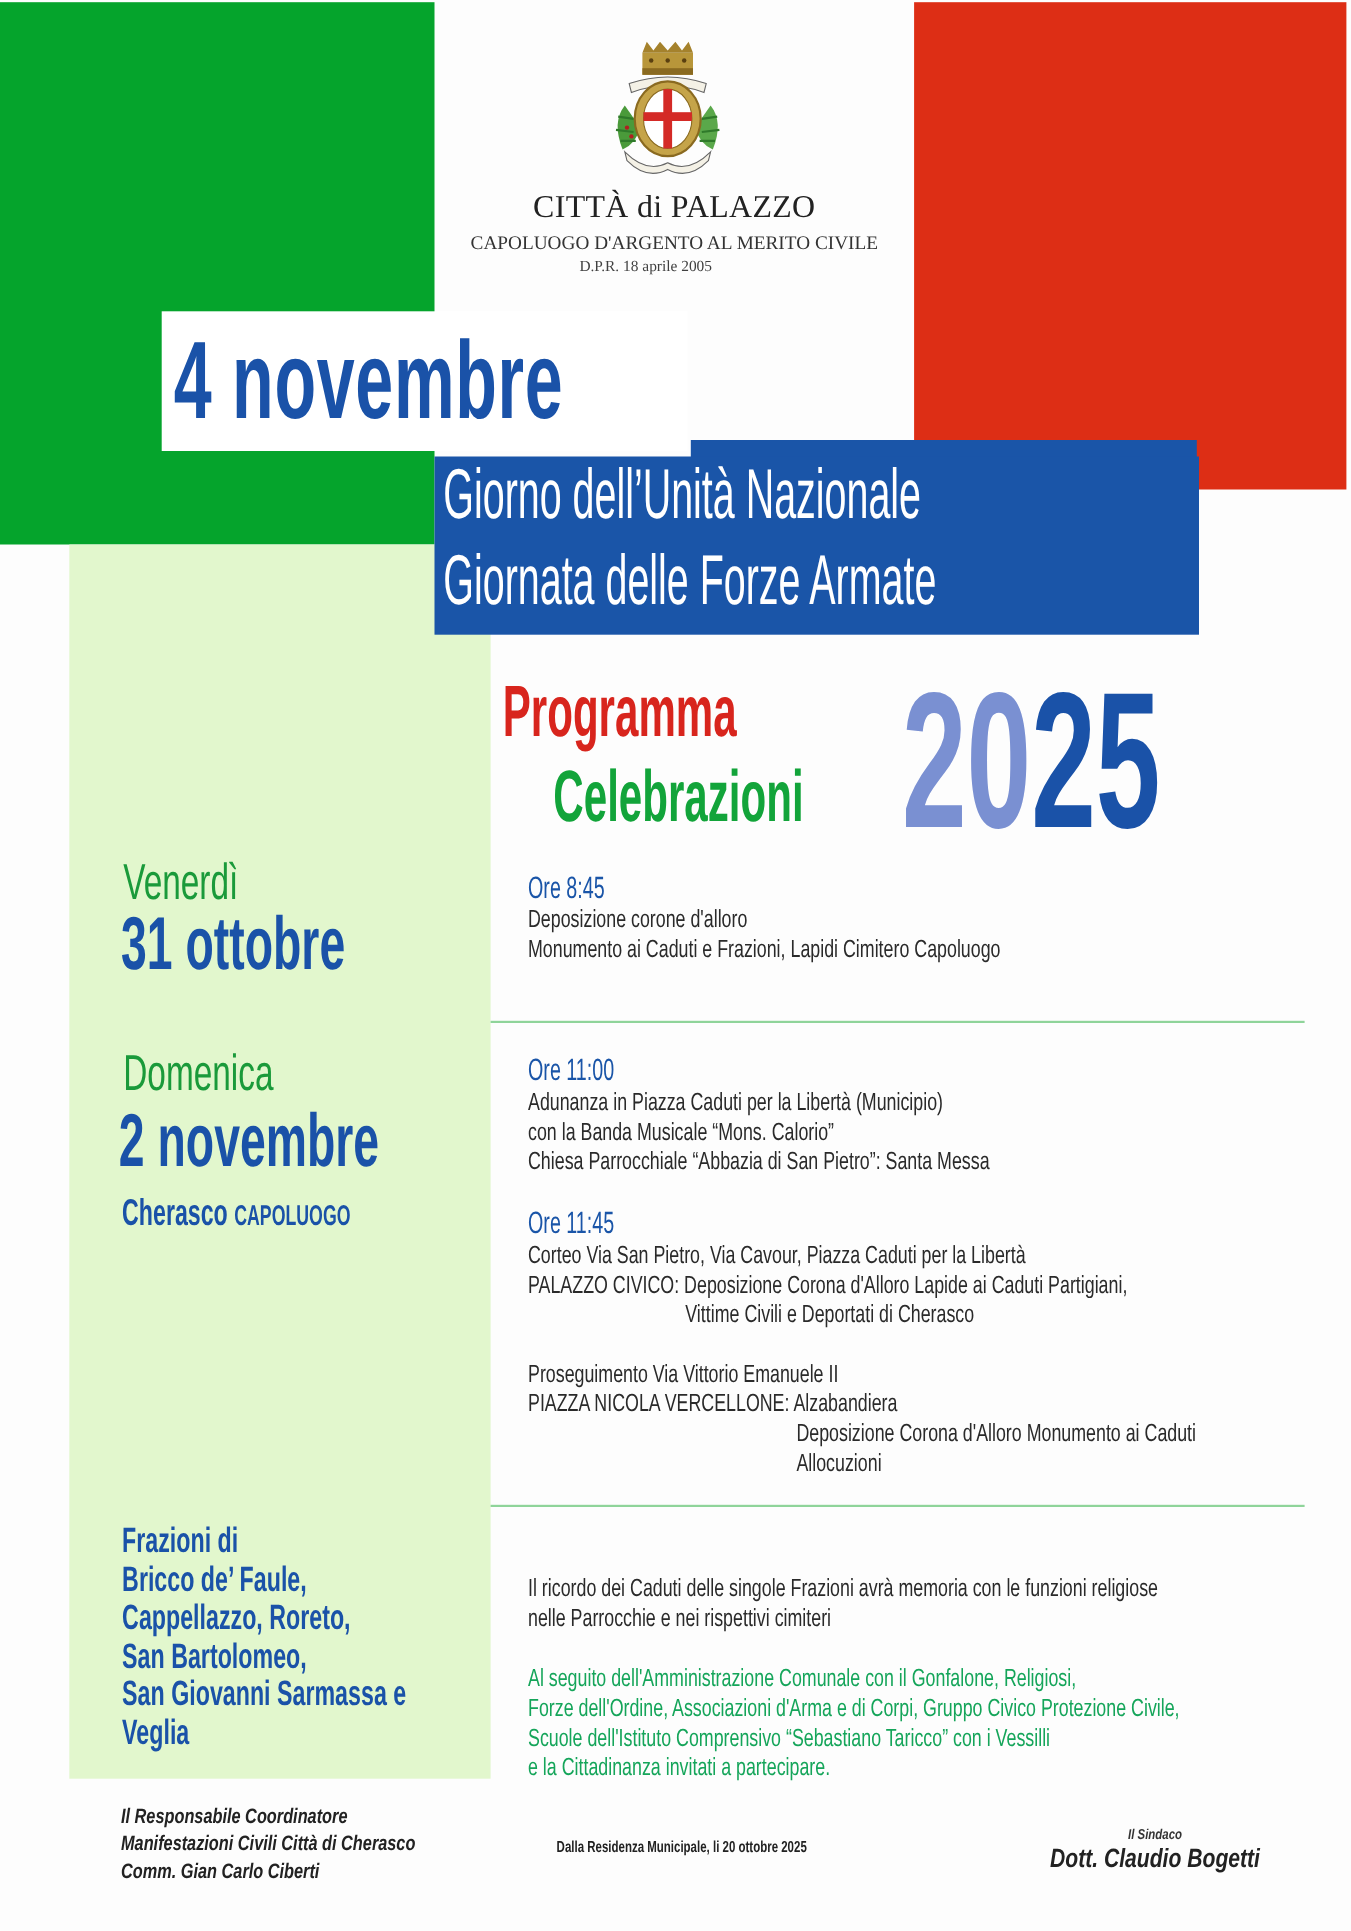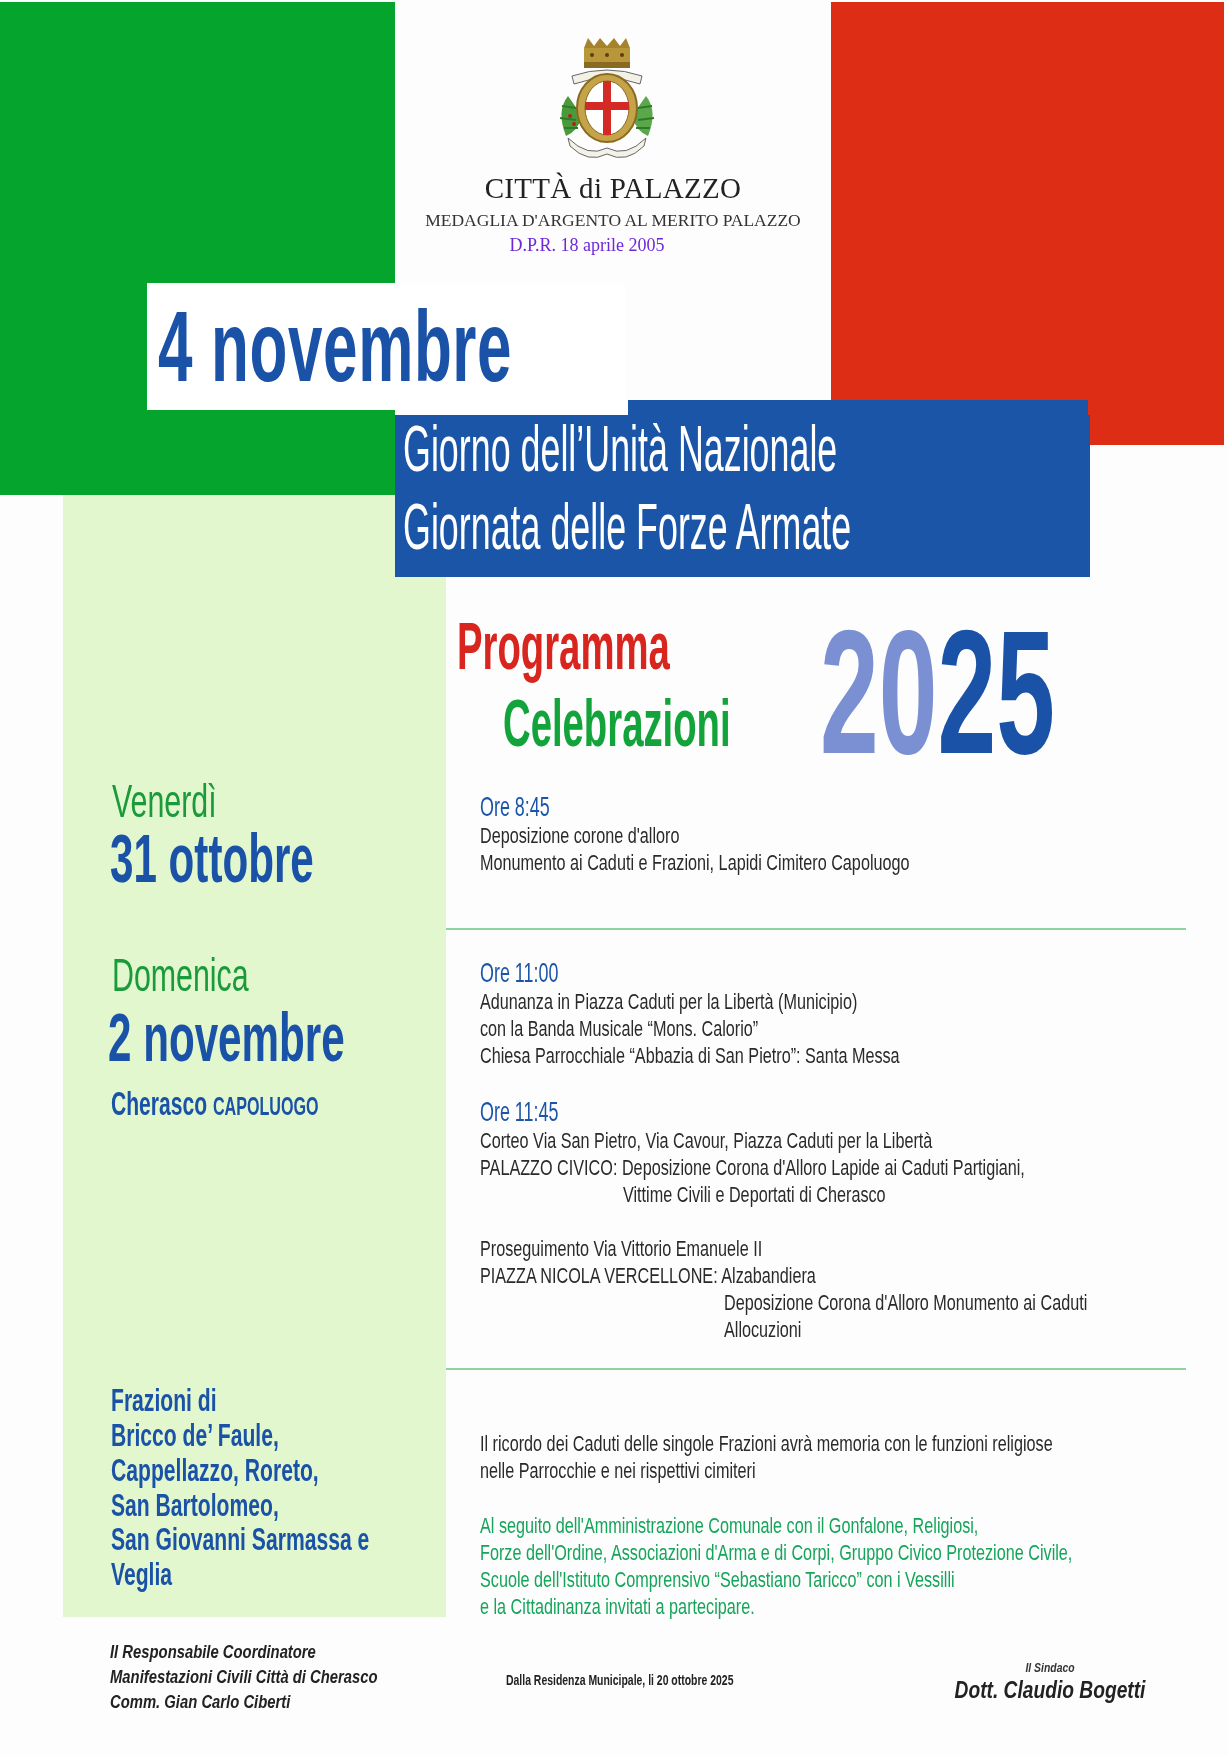--- a/index.html
+++ b/index.html
@@ -19,21 +19,21 @@
     .city-name {
       left: 395px; top: 172px; width: 436px; text-align: center;
       font-family: "Liberation Serif", serif; font-size: 29px; color: #222; letter-spacing: 0.3px;
     }
     .city-medal {
       left: 395px; top: 210px; width: 436px; text-align: center;
       font-family: "Liberation Serif", serif; font-size: 17.5px; color: #333;
     }
     .city-dpr {
       left: 395px; top: 235px; width: 384px; text-align: center;
-      font-family: "Liberation Serif", serif; font-size: 18px; color: #6d28d9;
+      font-family: "Liberation Serif", serif; font-size: 14px; color: #404040;
     }
 
     .date-box {
       left: 147px; top: 283px; width: 478px; height: 127px; background: #ffffff;
     }
     .date-title {
       left: 158px; top: 283px; height: 127px; line-height: 127px;
       font-family: "Liberation Sans Narrow", "Liberation Sans", sans-serif;
       font-weight: bold; font-size: 100px; color: #1a52a8;
       transform: scaleX(0.62); transform-origin: left center; white-space: nowrap; letter-spacing: 1px;
@@ -114,21 +114,21 @@
     <ellipse cx="59" cy="72" rx="22" ry="27" fill="#ffffff" stroke="#8a6a20" stroke-width="1"></ellipse>
 
     <rect x="55" y="45" width="8" height="54" fill="#d42a26"></rect>
     <rect x="37" y="66" width="44" height="8" fill="#d42a26"></rect>
 
     <path d="M20 102 Q40 122 59 112 Q78 122 98 102 L96 110 Q78 128 59 118 Q40 128 22 110 Z" fill="#f4f1e6" stroke="#666" stroke-width="1"></path>
   </svg>
 </div>
 
 <div class="abs city-name">CITTÀ di PALAZZO</div>
-<div class="abs city-medal">MEDAGLIA D'ARGENTO AL MERITO PALAZZO</div>
+<div class="abs city-medal">CAPOLUOGO D'ARGENTO AL MERITO CIVILE</div>
 <div class="abs city-dpr">D.P.R. 18 aprile 2005</div>
 
 <div class="abs date-box"></div>
 <div class="abs date-title">4 novembre</div>
 
 <div class="abs banner-top"></div>
 <div class="abs banner-main"></div>
 <div class="abs banner-line l1">Giorno dell’Unità Nazionale</div>
 <div class="abs banner-line l2">Giornata delle Forze Armate</div>
 

